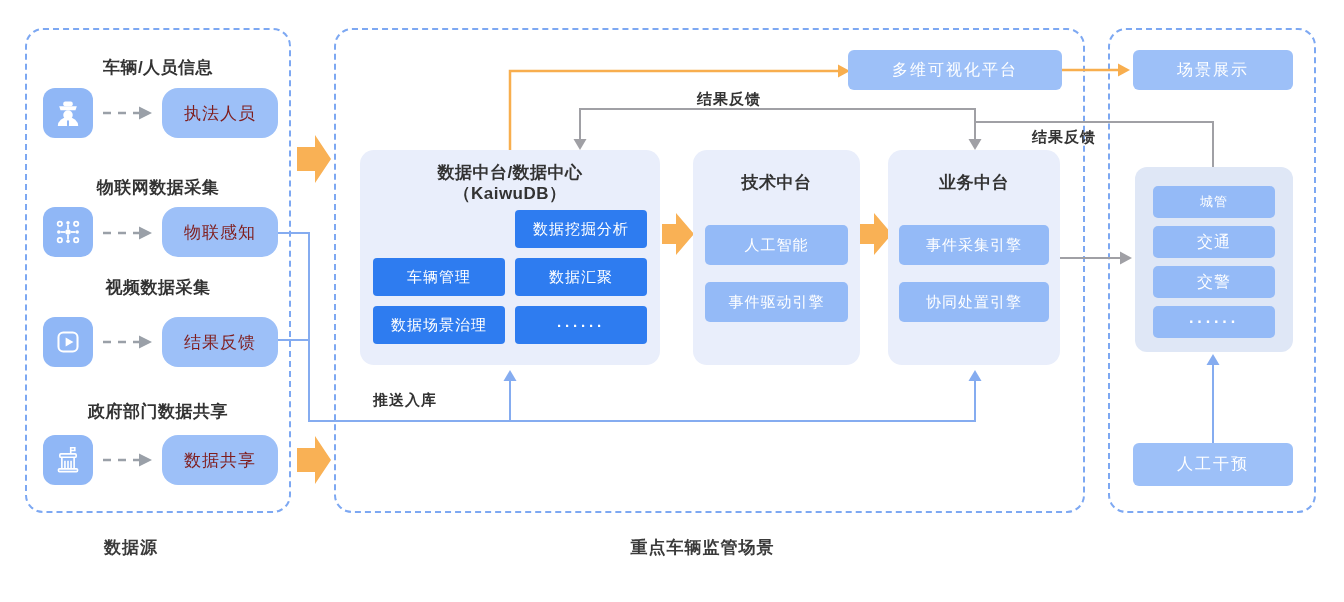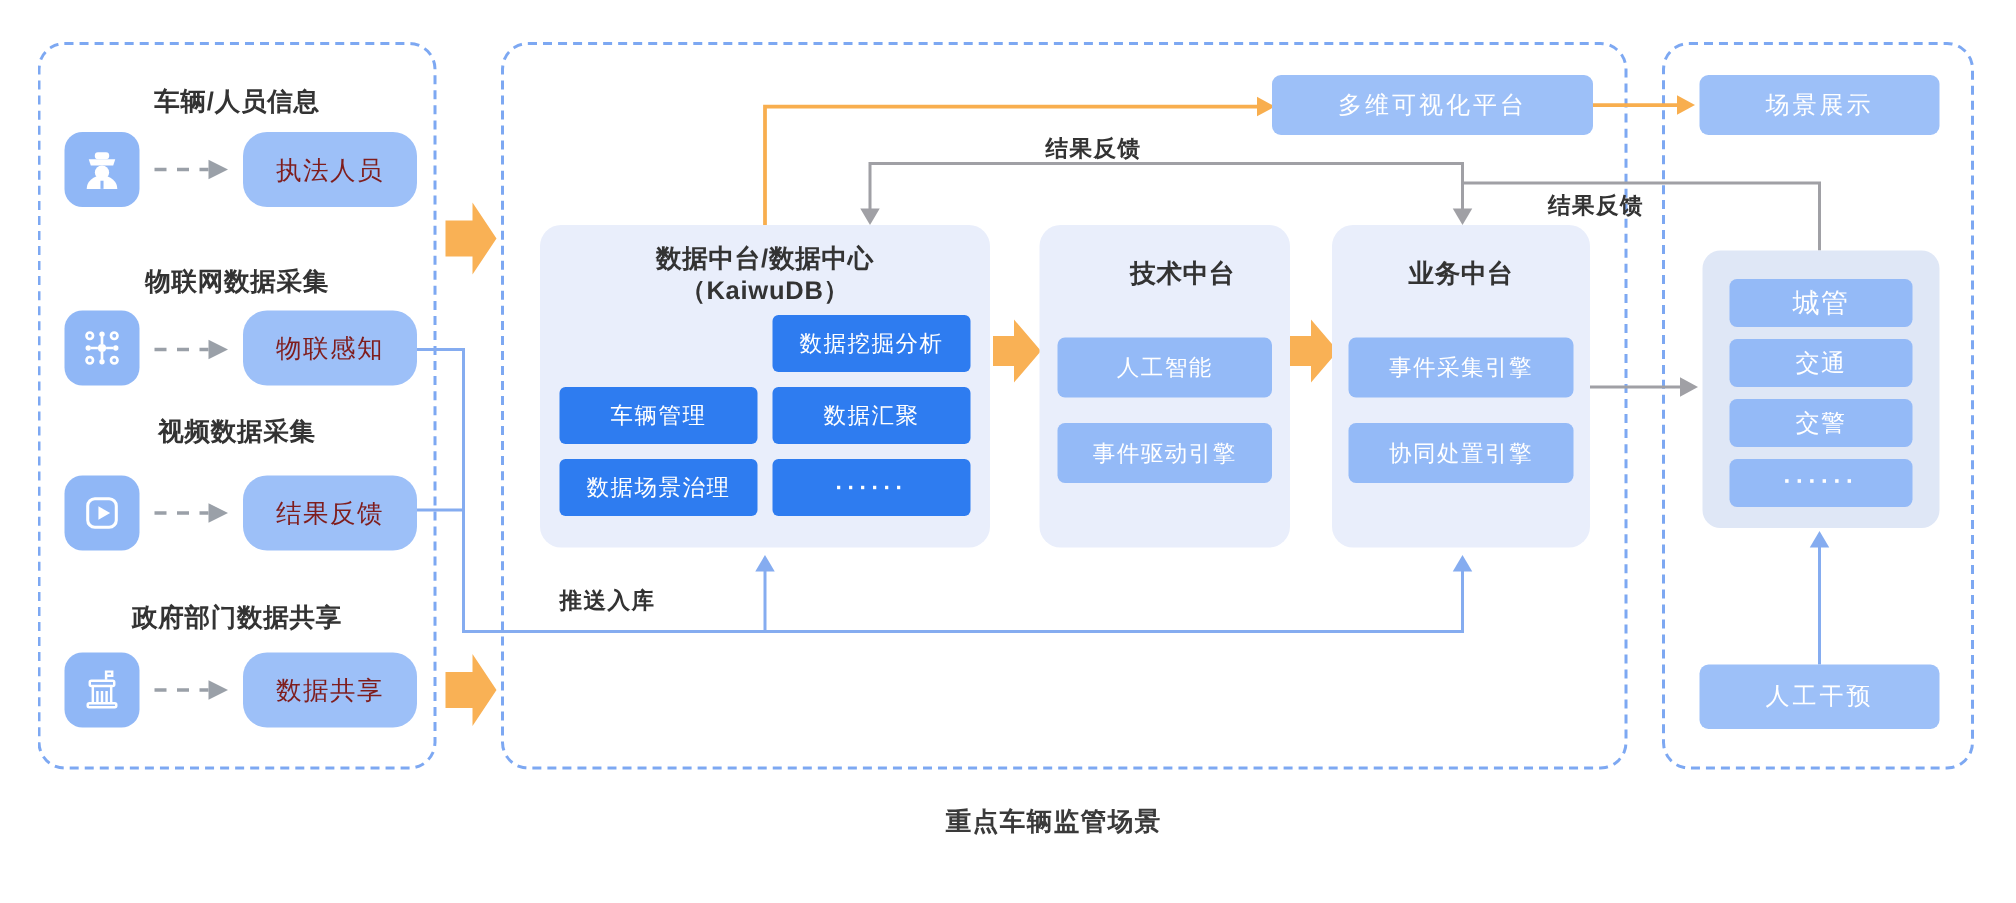--- a/index.html
+++ b/index.html
@@ -181,57 +181,58 @@
         <path d="M29,15 L29,7 L35,7 L35,11 L29,11"></path>
         <rect x="13" y="16" width="24" height="5" rx="1.5"></rect>
         <path d="M16,21 L16,38 M25,26 L25,38 M34,21 L34,38"></path>
         <path d="M20.5,26 L20.5,38 M29.5,26 L29.5,38"></path>
         <rect x="11" y="38" width="28" height="4" rx="1.5"></rect>
       </g>
     </svg>
   </div>
   <div class="src-box" style="left:162px; top:435px;">数据共享</div>
 
+  <div class="caption" style="left:41px; top:536px; width:180px;">数据源</div>
 
   <div class="top-box" style="left:848px; top:50px; width:214px; height:40px;">多维可视化平台</div>
 
   <div class="flow-label" style="left:697px; top:90px;">结果反馈</div>
   <div class="flow-label" style="left:1032px; top:128px;">结果反馈</div>
   <div class="flow-label" style="left:373px; top:391px;">推送入库</div>
 
   <div class="container-box" style="left:360px; top:150px; width:300px; height:215px;">
     <div class="container-title" style="top:12px;">
       <span>数据中台/数据中心</span><br>
       <span>（KaiwuDB）</span>
     </div>
     <div class="mod-dark" style="left:155px; top:60px; width:132px; height:38px;">数据挖掘分析</div>
     <div class="mod-dark" style="left:13px; top:108px; width:132px; height:38px;">车辆管理</div>
     <div class="mod-dark" style="left:13px; top:156px; width:132px; height:38px;">数据场景治理</div>
     <div class="mod-dark" style="left:155px; top:108px; width:132px; height:38px;">数据汇聚</div>
     <div class="mod-dark dots" style="left:155px; top:156px; width:132px; height:38px;">······</div>
   </div>
 
-  <div class="container-box" style="left:693px; top:150px; width:167px; height:215px;padding-left:12px;">
+  <div class="container-box" style="left:693px; top:150px; width:167px; height:215px;">
     <div class="container-title" style="top:22px;">技术中台</div>
     <div class="mod-light" style="left:12px; top:75px; width:143px; height:40px;">人工智能</div>
     <div class="mod-light" style="left:12px; top:132px; width:143px; height:40px;">事件驱动引擎</div>
   </div>
 
   <div class="container-box" style="left:888px; top:150px; width:172px; height:215px;">
     <div class="container-title" style="top:22px;">业务中台</div>
     <div class="mod-light" style="left:11px; top:75px; width:150px; height:40px;">事件采集引擎</div>
     <div class="mod-light" style="left:11px; top:132px; width:150px; height:40px;">协同处置引擎</div>
   </div>
 
   <div class="caption" style="left:560px; top:536px; width:285px;">重点车辆监管场景</div>
 
   <div class="top-box" style="left:1133px; top:50px; width:160px; height:40px;">场景展示</div>
 
   <div class="container-box" style="left:1135px; top:167px; width:158px; height:185px; background:#dfe7f6; border-radius:12px;">
-    <div class="mod-light" style="left:18px; top:19px; width:122px; height:32px; font-size:18px;">城管</div>
+    <div class="mod-light" style="left:18px; top:19px; width:122px; height:32px; font-size:13px;">城管</div>
     <div class="mod-light" style="left:18px; top:59px; width:122px; height:32px; font-size:16px;">交通</div>
     <div class="mod-light" style="left:18px; top:99px; width:122px; height:32px; font-size:16px;">交警</div>
     <div class="mod-light dots" style="left:18px; top:139px; width:122px; height:32px; font-size:16px;">······</div>
   </div>
 
   <div class="top-box" style="left:1133px; top:443px; width:160px; height:43px;">人工干预</div>
 
 </div>
 
 </body></html>

